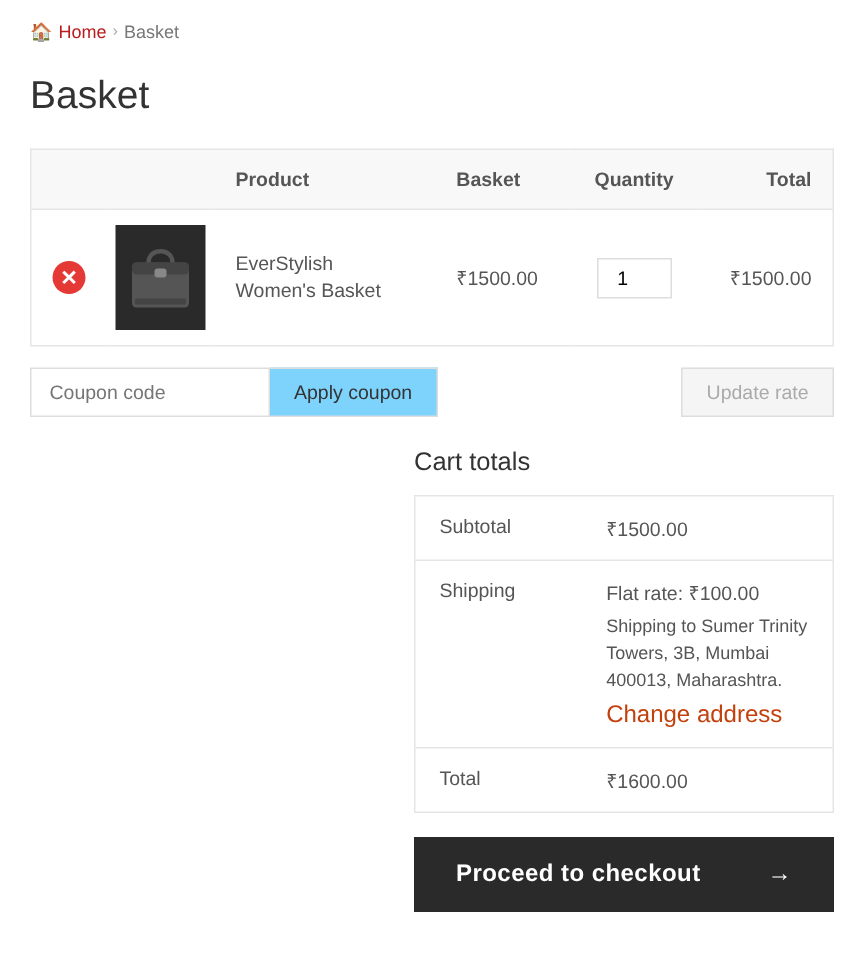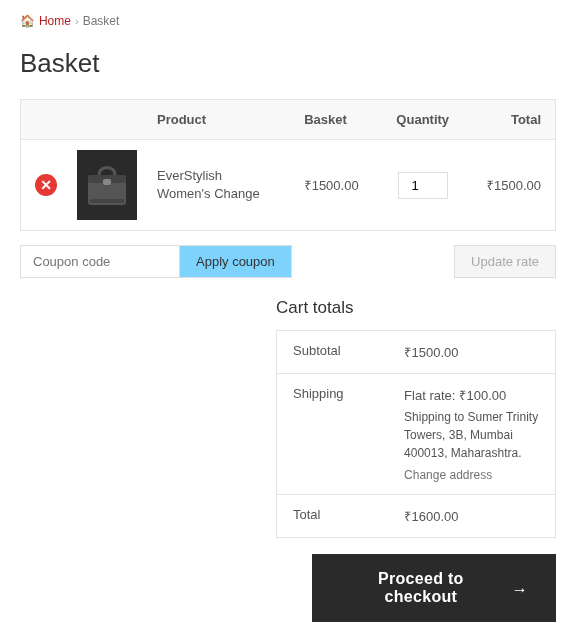--- a/index.html
+++ b/index.html
@@ -165,41 +165,41 @@
       width: 40%;
     }
     .totals-value { color: #555; }
     .shipping-desc {
       color: #555;
       font-size: 12px;
       margin-top: 4px;
       line-height: 1.5;
     }
     .change-address-link {
-      color: #737373;
-      font-size: 12px;
+      color: #c2410c;
+      font-size: 16px;
       text-decoration: none;
       cursor: pointer;
       display: block;
       margin-top: 6px;
     }
     .checkout-btn-wrapper {
       width: calc(100% - 40px);
       margin: 16px 20px 0 20px;
       display: flex;
       justify-content: flex-end;
     }
     .checkout-btn {
       background: #2a2a2a;
       color: #fff;
       border: none;
       padding: 16px 28px;
       font-size: 16px;
       cursor: pointer;
-      width: 244px;
+      width: 280px;
       display: flex;
       align-items: center;
       justify-content: space-between;
       gap: 10px;
       font-weight: bold;
       letter-spacing: 0.3px;
     }
     .handbag-svg { width: 50px; height: 60px; }
   </style>
 </head>
@@ -238,21 +238,21 @@
             <rect x="6" y="20" width="38" height="8" rx="3" fill="#444"></rect>
 
             <path d="M17 20 C17 10, 33 10, 33 20" fill="none" stroke="#555" stroke-width="3"></path>
 
             <rect x="21" y="24" width="8" height="6" rx="2" fill="#888"></rect>
 
             <rect x="8" y="44" width="34" height="4" rx="1" fill="#444"></rect>
           </svg>
         </div>
       </td>
-      <td class="product-name">EverStylish Women's Change</td>
+      <td class="product-name">EverStylish Women's Basket</td>
       <td class="price-cell">₹1500.00</td>
       <td class="quantity-cell">
         <input type="number" class="quantity-input" value="1" style="">
       </td>
       <td class="total-cell">₹1500.00</td>
     </tr>
   </tbody>
 </table>
 
 <div class="coupon-row">

